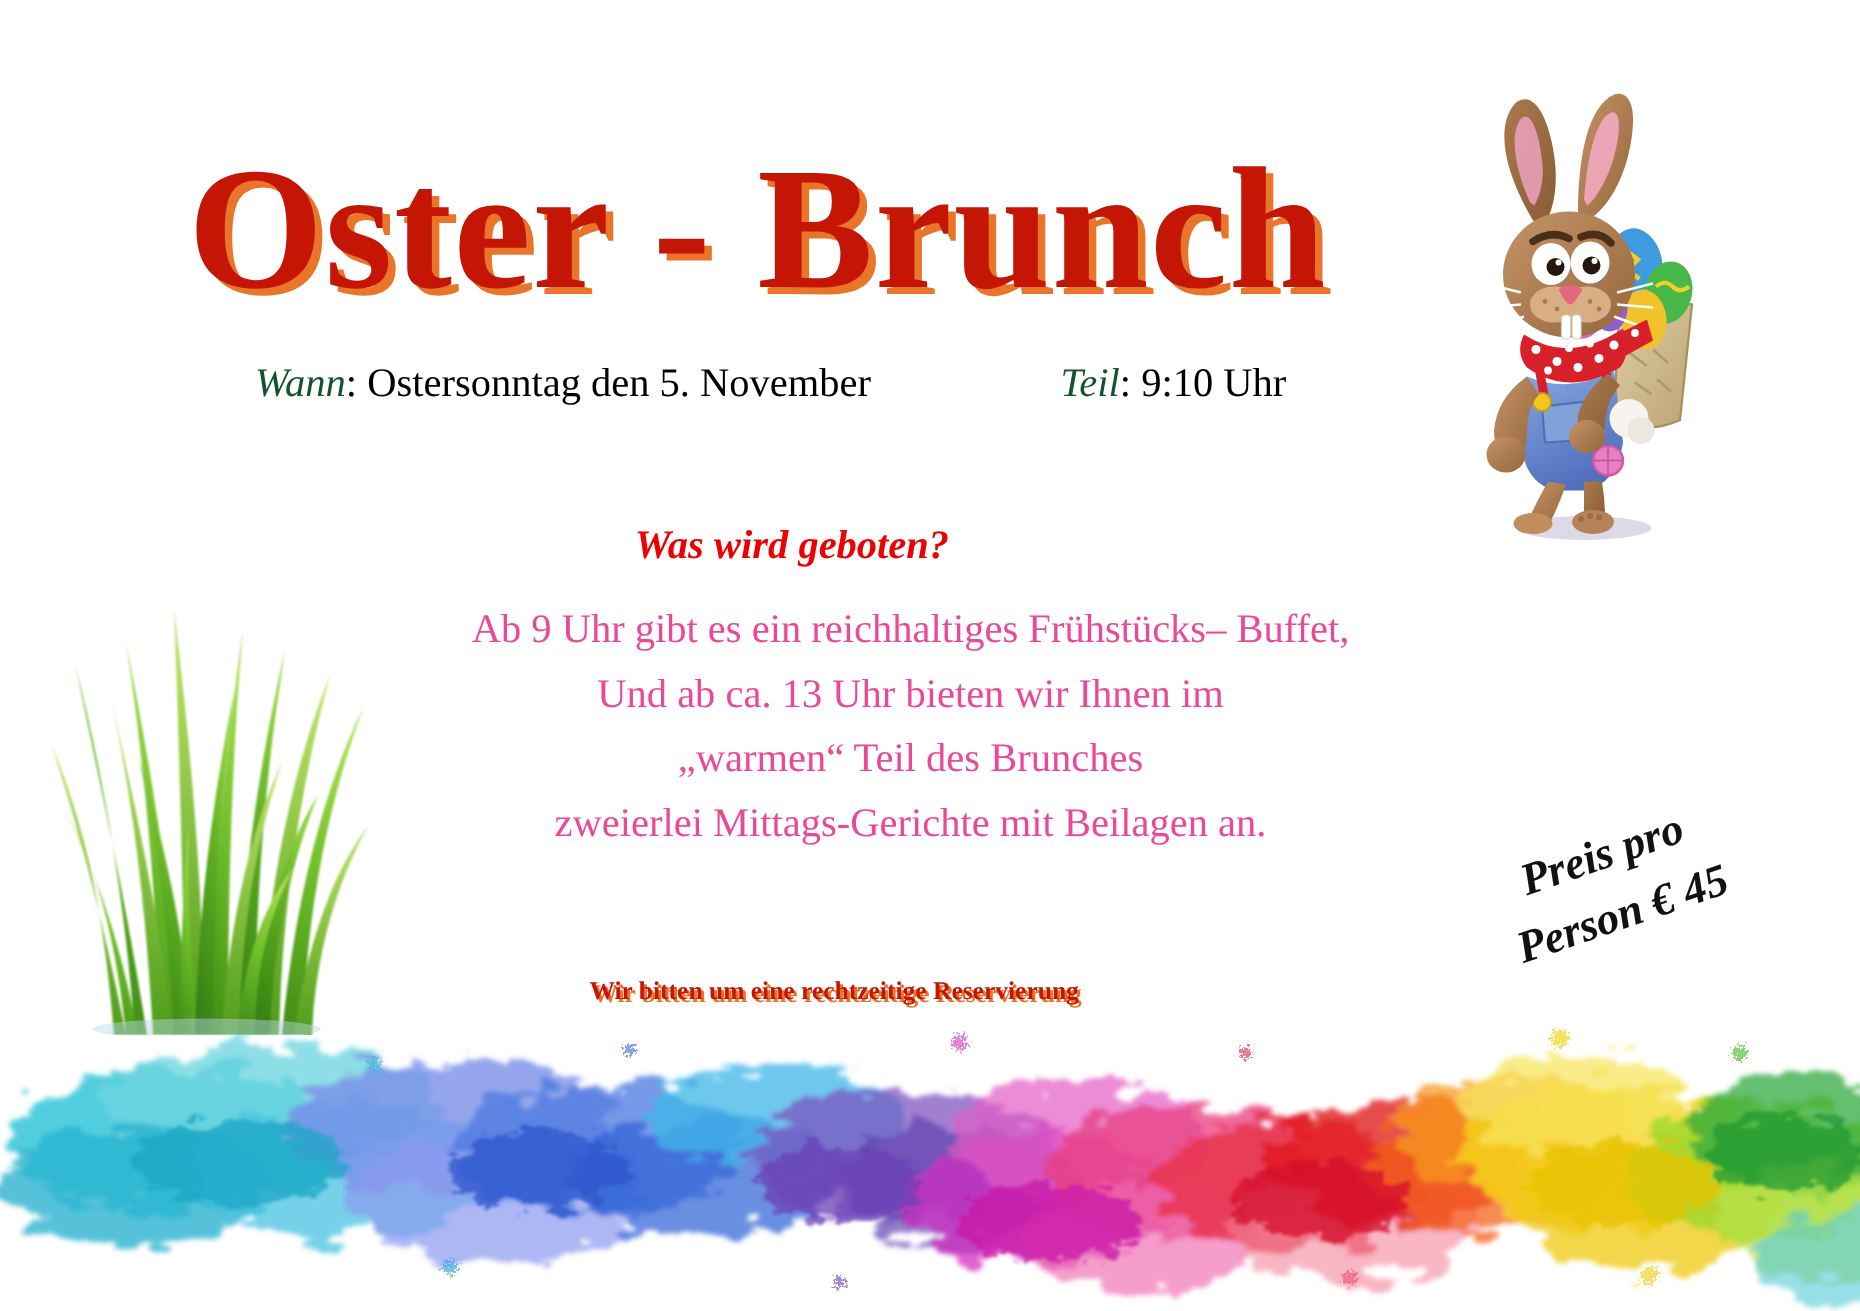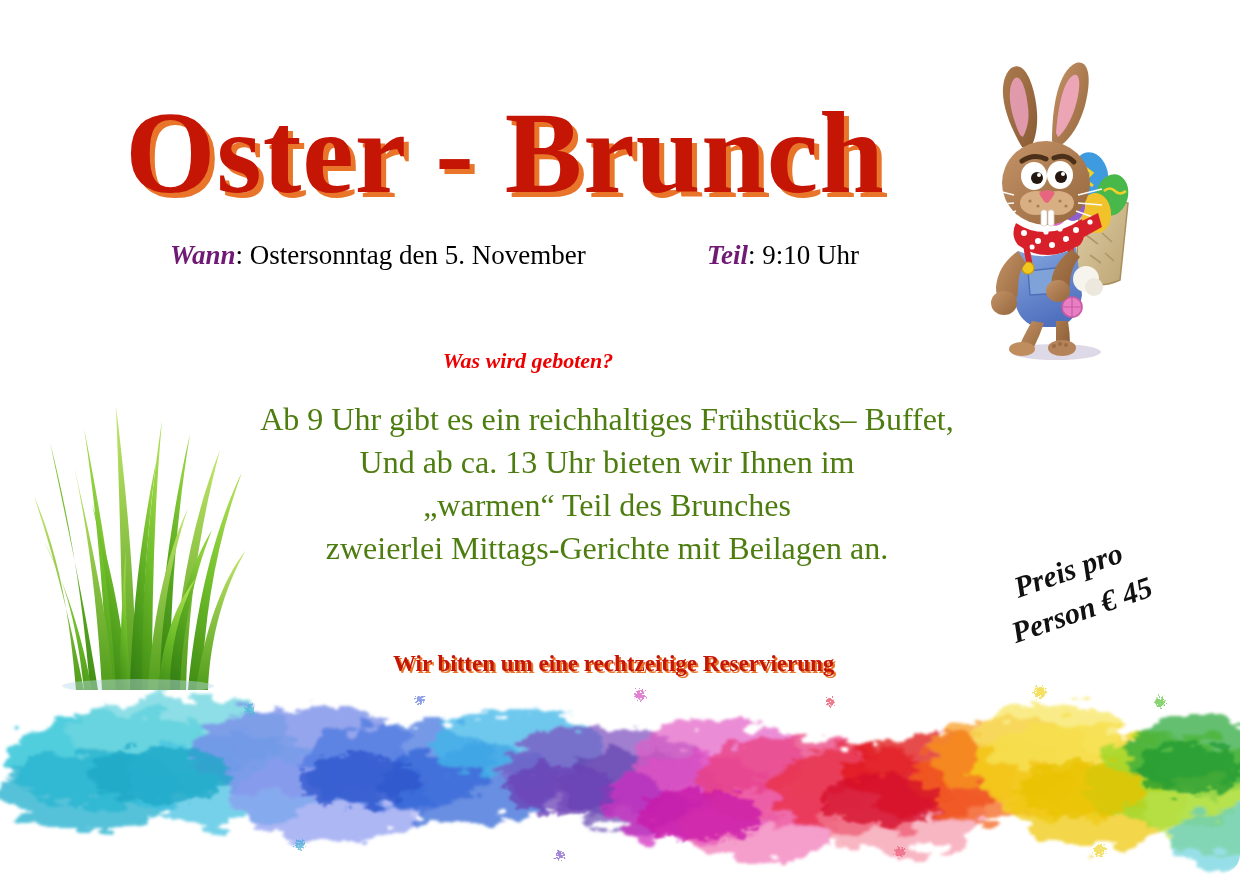--- a/index.html
+++ b/index.html
@@ -9,21 +9,20 @@
   }
   body {
     font-family: "Liberation Serif", serif;
   }
   .poster {
     position: relative;
     width: 1240px;
     height: 874px;
     background: #ffffff;
     overflow: hidden;
-    border-radius: 20px;
   }
 
   
   .title {
     position: absolute;
     left: 0;
     top: 95px;
     width: 1010px;
     text-align: center;
     font-family: "Liberation Serif", serif;
@@ -45,68 +44,68 @@
     width: 800px;
     font-size: 27px;
     color: #000000;
     z-index: 6;
     white-space: nowrap;
   }
   .meta-item { position: absolute; top: 0; }
   .meta-wann { left: 0; }
   .meta-start { left: 537px; }
   .meta-key {
-    color: #701a75;
-    font-weight: bold;
+    color: #14532d;
+    font-weight: normal;
     font-style: italic;
   }
   .meta-val { color: #000000; }
 
   
   .section-heading {
     position: absolute;
     left: 0;
     top: 348px;
     width: 1240px;
     text-align: center;
-    font-size: 22px;
+    font-size: 27px;
     font-weight: bold;
     font-style: italic;
     color: #EE0000;
     z-index: 6;
   }
   .section-heading-inner {
     display: inline-block;
     transform: translateX(-92px);
   }
 
   
   .body-block {
     position: absolute;
     left: 0;
     top: 398px;
     width: 1240px;
     z-index: 6;
     text-align: center;
-    color: #4d7c0f;
-    font-size: 32px;
+    color: #ec4899;
+    font-size: 27px;
     line-height: 43px;
   }
   .body-line { display: block; white-space: nowrap; }
   .body-line.l1 { transform: translateX(-13px); }
   .body-line.l2 { transform: translateX(-13px); }
   .body-line.l3 { transform: translateX(-13px); }
   .body-line.l4 { transform: translateX(-13px); }
 
   
   .reservation {
     position: absolute;
     left: 393px;
     top: 651px;
-    font-size: 23px;
+    font-size: 17px;
     font-weight: bold;
     color: #C41505;
     text-shadow: 2px 2px 0 #E8752A;
     white-space: nowrap;
     z-index: 8;
   }
 
   
   .price {
     position: absolute;

